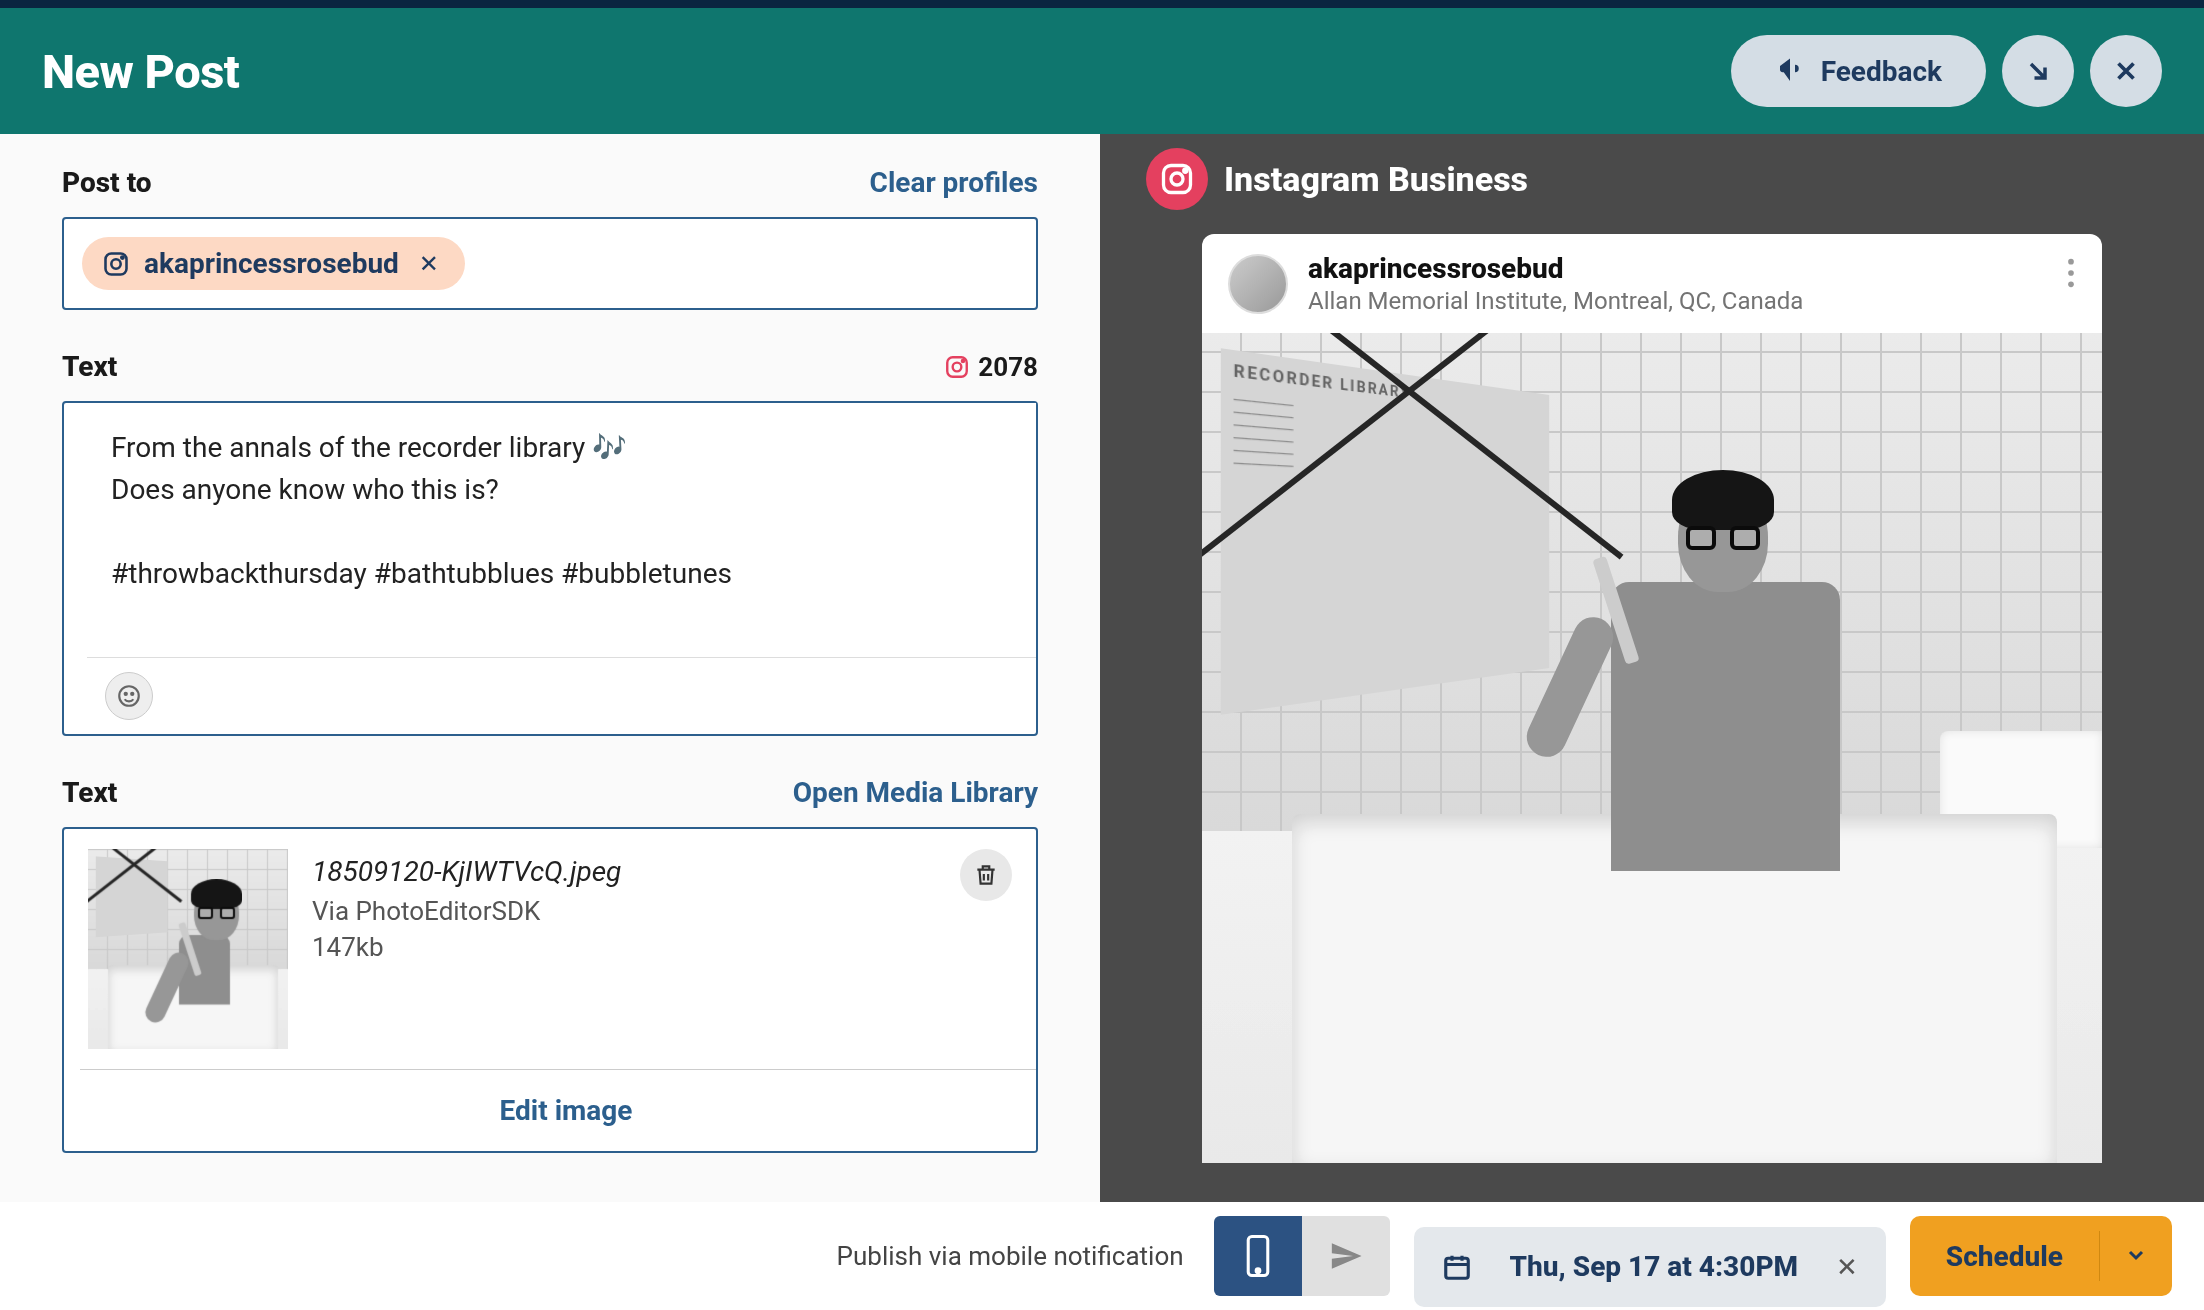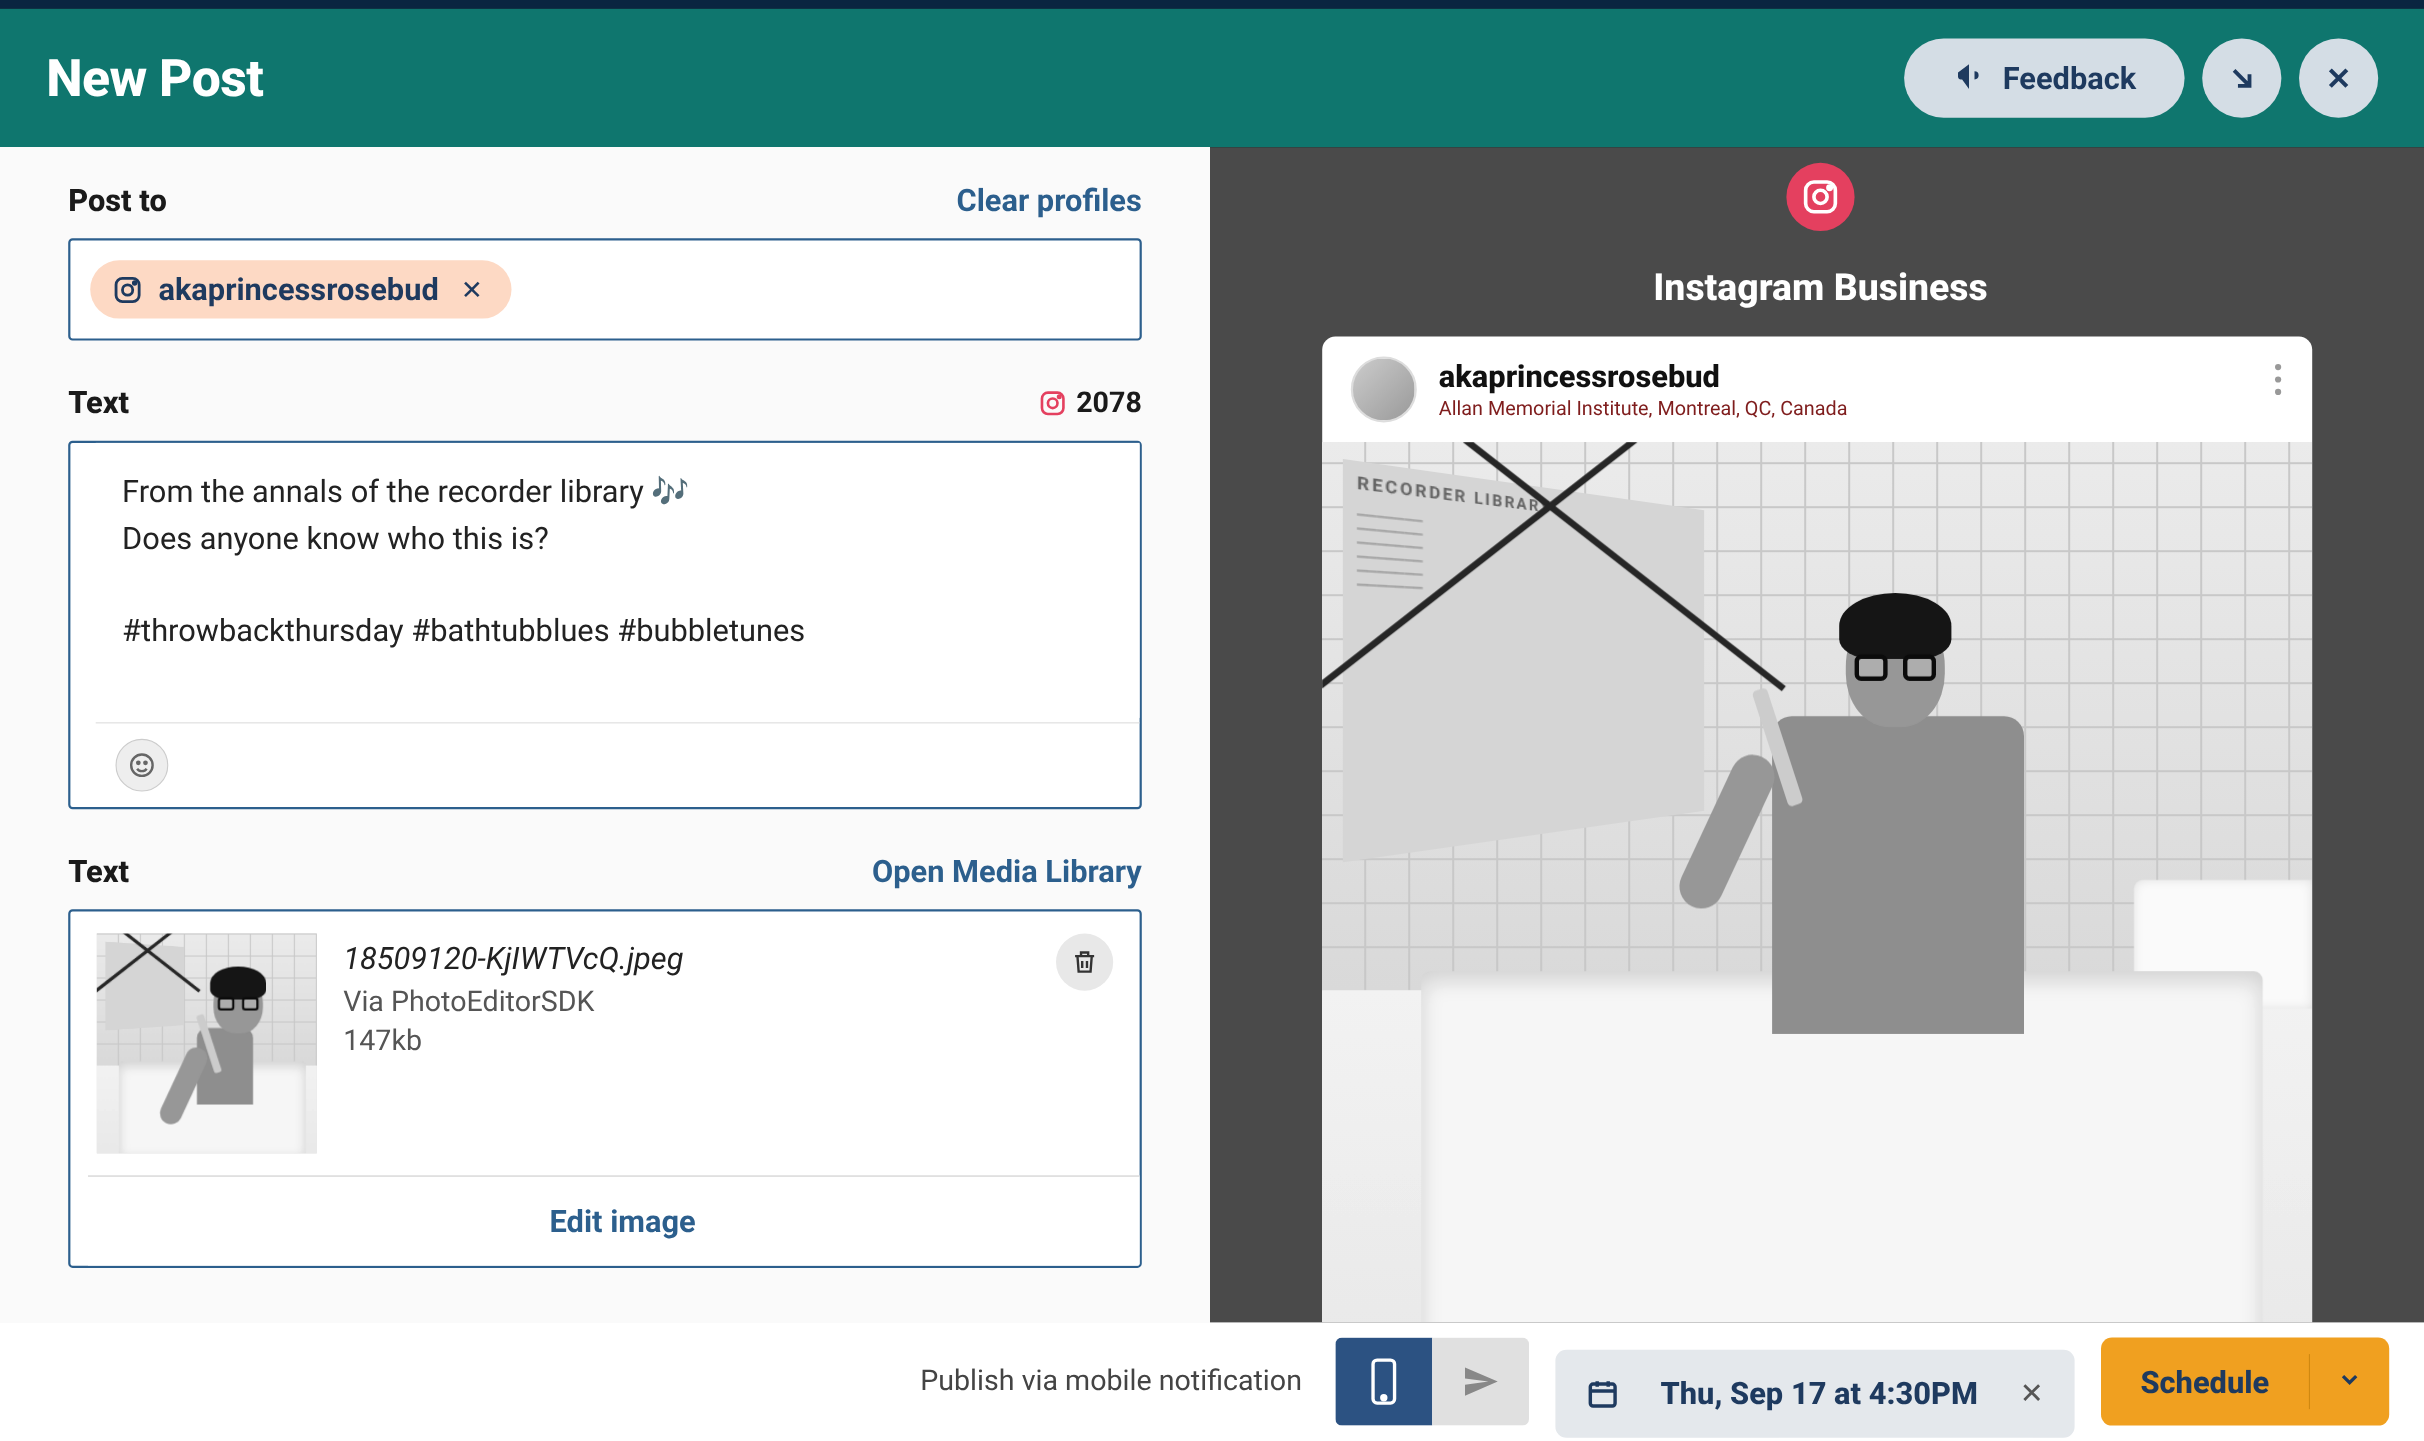--- a/index.html
+++ b/index.html
@@ -31,28 +31,28 @@
 .media-box{border:2px solid #2c5f8d;border-radius:4px;background:#fff;overflow:hidden;}
 .media-item{display:flex;padding:20px 24px;gap:24px;align-items:flex-start;position:relative;}
 .media-thumb{width:200px;height:200px;background:#ddd;flex-shrink:0;position:relative;overflow:hidden;}
 .media-info{flex:1;padding-top:6px;}
 .media-filename{font-size:28px;font-style:italic;color:#222;margin-bottom:8px;}
 .media-source{font-size:26px;color:#555;margin-bottom:6px;}
 .media-size{font-size:26px;color:#555;}
 .trash-btn{position:absolute;top:20px;right:24px;width:52px;height:52px;border-radius:50%;background:#e8e8e8;border:none;display:flex;align-items:center;justify-content:center;cursor:pointer;}
 .edit-image-btn{width:100%;border:none;border-top:1px solid #ccc;background:#fff;padding:24px;font-size:28px;font-weight:700;color:#2c5f8d;cursor:pointer;margin-left:16px;}
 .right{flex:1;background:#4a4a4a;padding:14px 40px 0 40px;overflow:hidden;}
-.preview-head{display:flex;align-items:center;gap:32px;margin-bottom:24px;padding-left:6px;flex-direction:column;}
+.preview-head{display:flex;align-items:center;gap:16px;margin-bottom:24px;padding-left:6px;}
 .ig-badge{width:62px;height:62px;border-radius:50%;background:#e4405f;display:flex;align-items:center;justify-content:center;}
 .preview-title{color:#fff;font-size:34px;font-weight:800;}
 .card{background:#fff;border-radius:12px 12px 0 0;overflow:hidden;width:900px;margin:0 auto;}
 .card-header{display:flex;align-items:center;padding:18px 26px;gap:20px;position:relative;}
 .avatar{width:60px;height:60px;border-radius:50%;background:linear-gradient(135deg,#ccc,#999);border:2px solid #ddd;}
 .card-user{font-size:28px;font-weight:800;color:#111;}
-.card-location{font-size:18px;color:#7f1d1d;margin-top:2px;}
+.card-location{font-size:24px;color:#737373;margin-top:2px;}
 .card-menu{position:absolute;right:26px;top:22px;color:#999;cursor:pointer;}
 .card-image{width:100%;height:830px;background:#e8e8e8;position:relative;overflow:hidden;}
 .footer{height:108px;background:#fff;display:flex;align-items:center;justify-content:flex-end;padding:0 32px;gap:24px;}
 .publish-label{font-size:26px;color:#444;margin-right:6px;}
 .toggle-group{display:flex;border-radius:6px;overflow:hidden;}
 .toggle-btn{width:88px;height:80px;border:none;display:flex;align-items:center;justify-content:center;cursor:pointer;}
 .toggle-active{background:#2c5282;color:#fff;}
 .toggle-inactive{background:#e0e0e0;color:#888;}
 .date-pill{background:#e4e8ec;border-radius:10px;height:80px;display:flex;align-items:center;padding:0 28px;gap:38px;margin-top:21px;}
 .date-text{font-size:28px;font-weight:800;color:#1e3a5f;}

